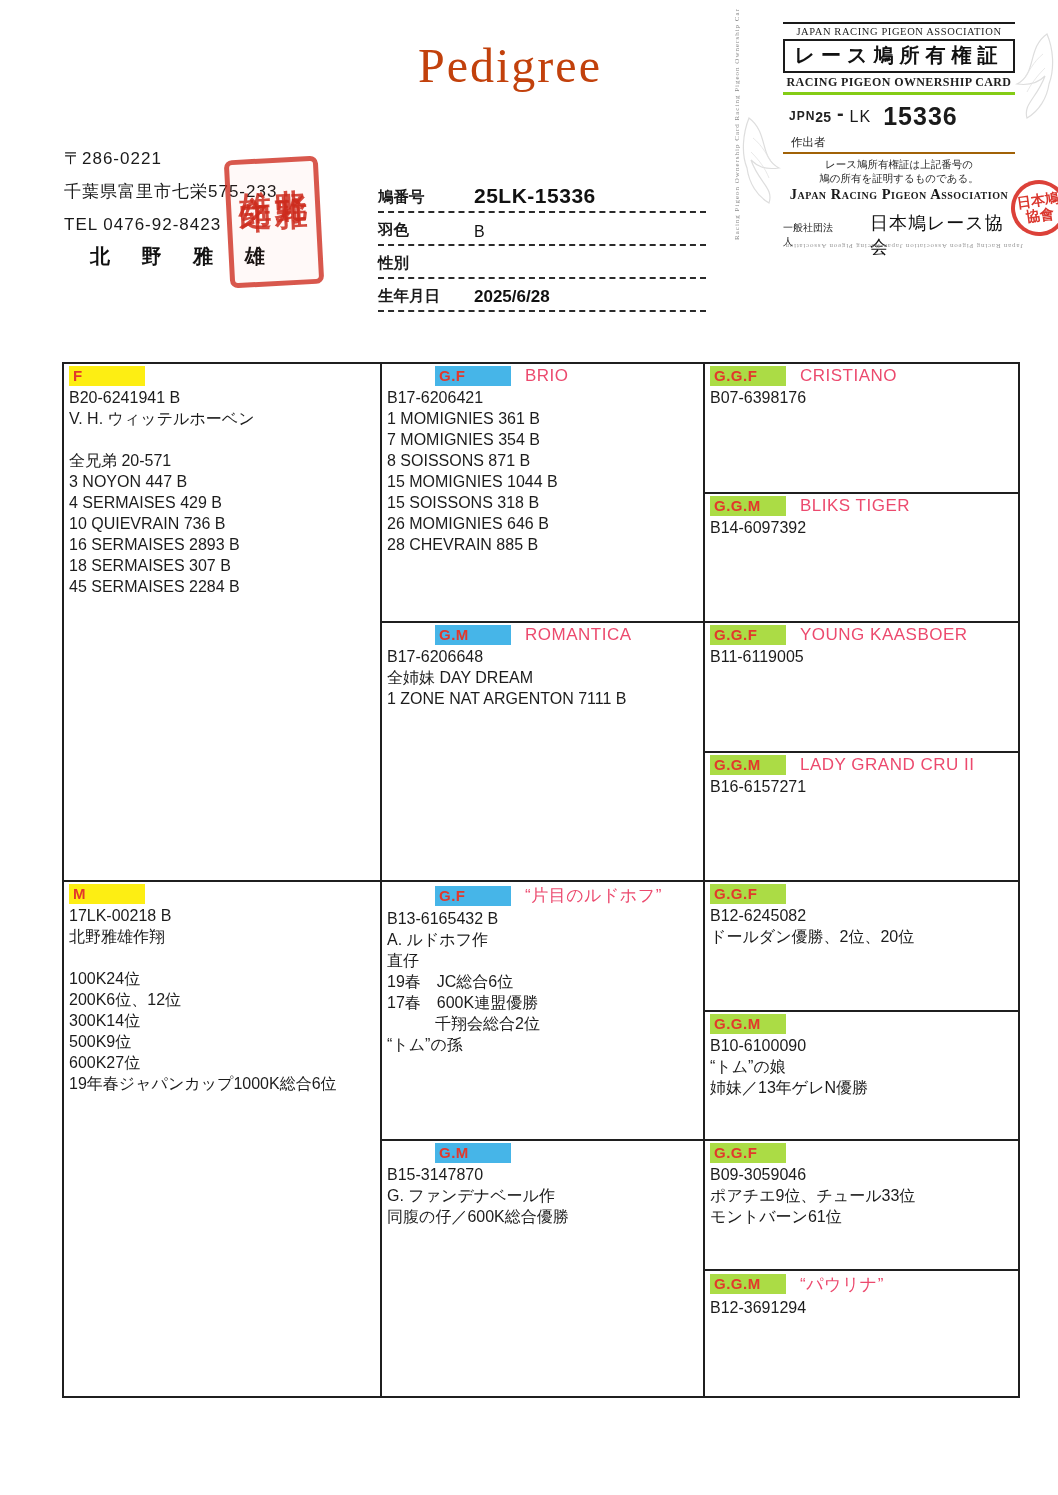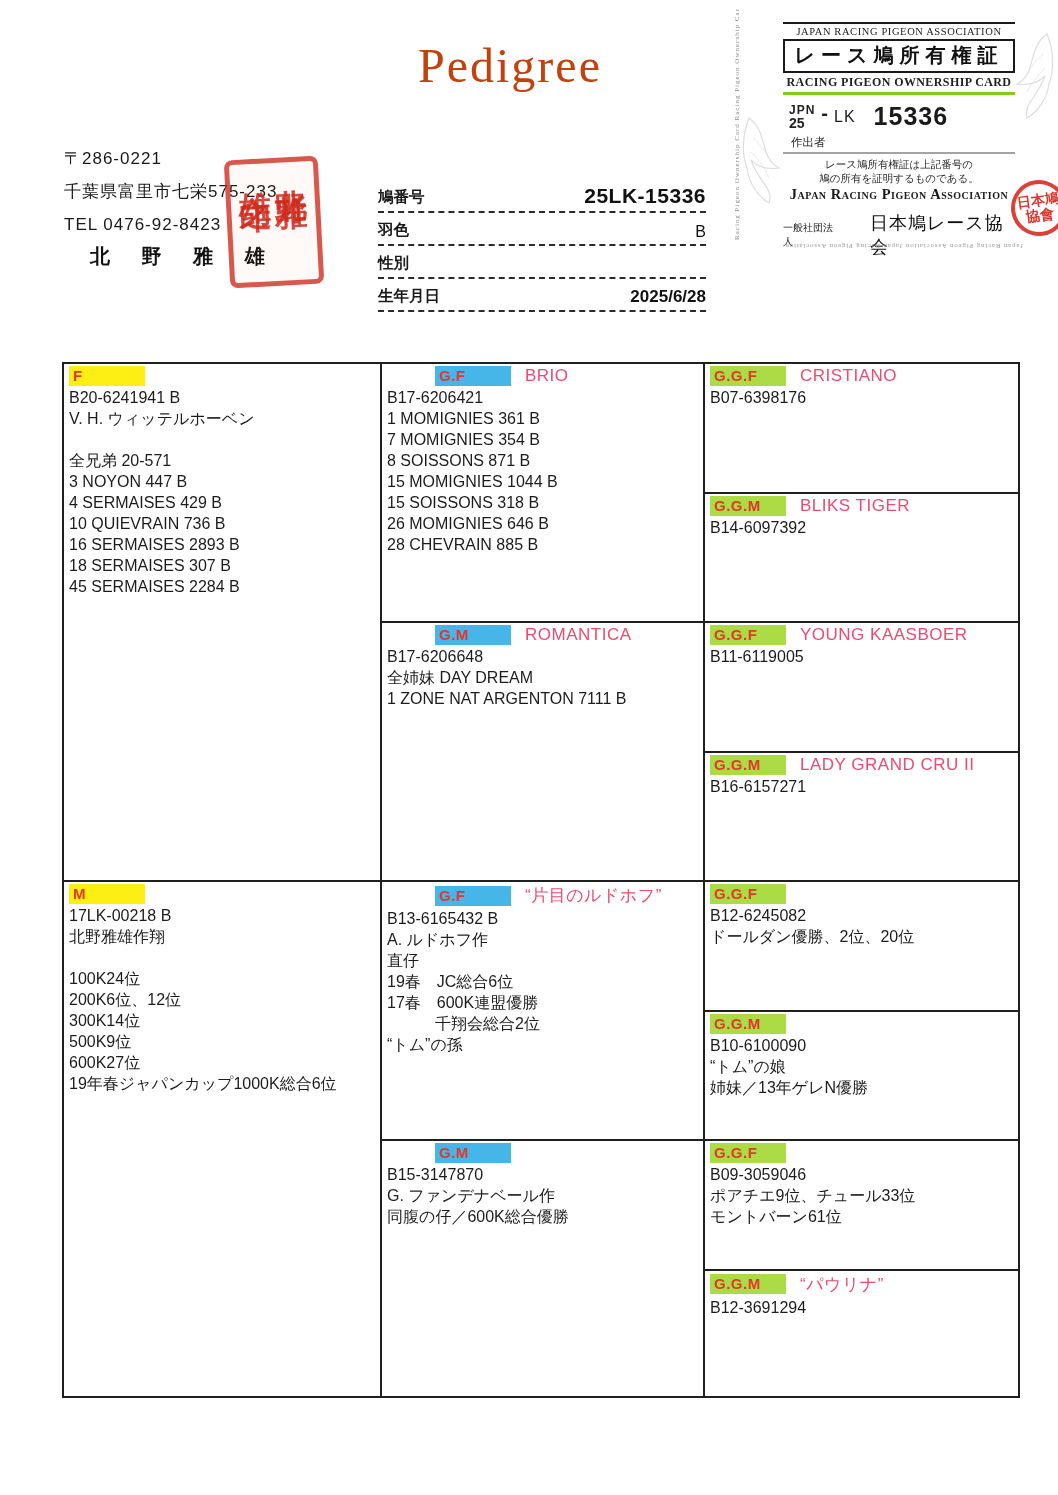--- a/index.html
+++ b/index.html
@@ -34,28 +34,28 @@
     border:2px solid #1a1a1a; margin-top:2px; padding:1px 0 2px 0;
     font-size:20px; font-weight:bold; letter-spacing:6px; text-align:center;
     white-space:nowrap; color:#111;
   }
   .card-title-en {
     font-family:"Liberation Serif", serif; font-size:12px; font-weight:bold;
     text-align:center; letter-spacing:0.4px; padding:2px 0 2px 0;
     border-bottom:3px solid #84cc16; white-space:nowrap; color:#222;
   }
   .ring-row { display:flex; align-items:center; margin:7px 0 4px 6px; }
-  .ring-cty { display:flex; flex-direction:column; line-height:1; margin-right:4px; }
+  .ring-cty { display:flex; flex-direction:row; line-height:1; margin-right:4px; }
   .ring-cty .c { font-size:12px; letter-spacing:1px; font-weight:bold; color:#222; }
   .ring-cty .y { font-size:14px; font-weight:bold; color:#222; }
   .ring-dash { font-size:20px; font-weight:bold; margin:0 6px 6px 2px; color:#222; }
   .ring-series { font-size:16px; font-weight:normal; letter-spacing:1px; color:#1a1a1a; }
-  .ring-num { font-size:25px; font-weight:bold; margin-left:18px; letter-spacing:1px; color:#1a1a1a; }
+  .ring-num { font-size:25px; font-weight:bold; margin-left:12px; letter-spacing:1px; color:#1a1a1a; }
   .breeder-row {
-    font-size:11.5px; color:#222; border-bottom:2px solid #a3a3a3;
+    font-size:11.5px; color:#222; border-bottom:2px solid #a16207;
     padding:0 0 2px 8px; margin-bottom:3px;
   }
   .card-note { font-size:10.5px; line-height:1.35; text-align:center; color:#2a2a2a; }
   .card-assoc-serif {
     font-family:"Liberation Serif", serif; font-variant:small-caps; font-weight:bold;
     font-size:14.5px; text-align:center; letter-spacing:0.5px; margin-top:1px;
     white-space:nowrap; color:#1a1a1a;
   }
   .card-assoc-jp { display:flex; align-items:center; justify-content:center; margin-top:8px;gap:27px; }
   .card-assoc-jp .pfx { font-size:10px; margin-right:3px; color:#222; }
@@ -86,21 +86,21 @@
     display:flex; flex-direction:row-reverse; justify-content:center; gap:4px;
     padding-top:2px; transform:rotate(-3deg);
     color:rgba(205,42,28,0.85); background:rgba(255,60,40,0.03);
   }
   .hanko .col { writing-mode:vertical-rl; font-size:32px; font-weight:bold; letter-spacing:4px; line-height:1; }
 
   
   .form { position:absolute; left:378px; top:180px; width:328px; }
   .form-row { display:flex; align-items:flex-end; height:33px; border-bottom:2px dashed #2a2a2a; padding-bottom:3px; }
   .form-row .lbl { width:96px; font-size:15.5px; font-weight:bold; color:#1a1a1a; }
-  .form-row .val { flex:1; text-align:right; font-size:16px; color:#111; }
+  .form-row .val { flex:1; text-align:left; font-size:16px; color:#111; }
   .form-row.big .val { font-size:21px; font-weight:bold; letter-spacing:0.5px; }
   .form-row.date .val { font-size:17px; font-weight:bold; }
 
   
   .ped {
     position:absolute; left:62px; top:362px; width:958px; height:1036px;
     display:grid; grid-template-columns:318px 323px 317px;
     grid-template-rows:repeat(8, 129.5px);
     border-right:2px solid #1f1f1f; border-bottom:2px solid #1f1f1f;
   }

